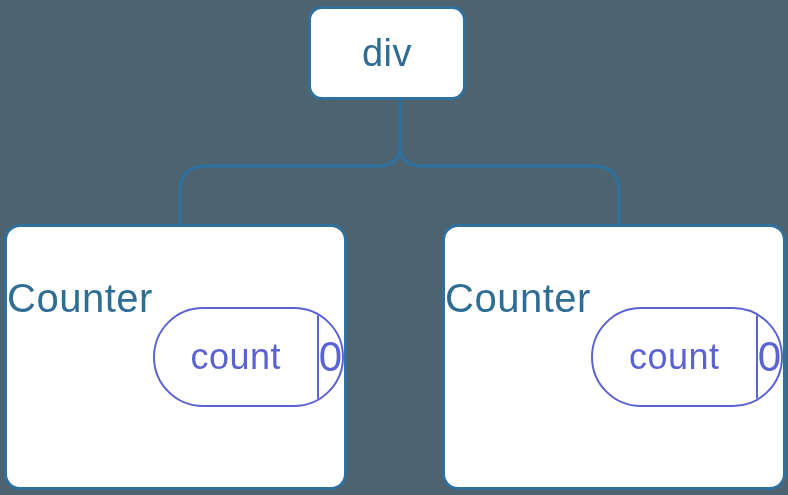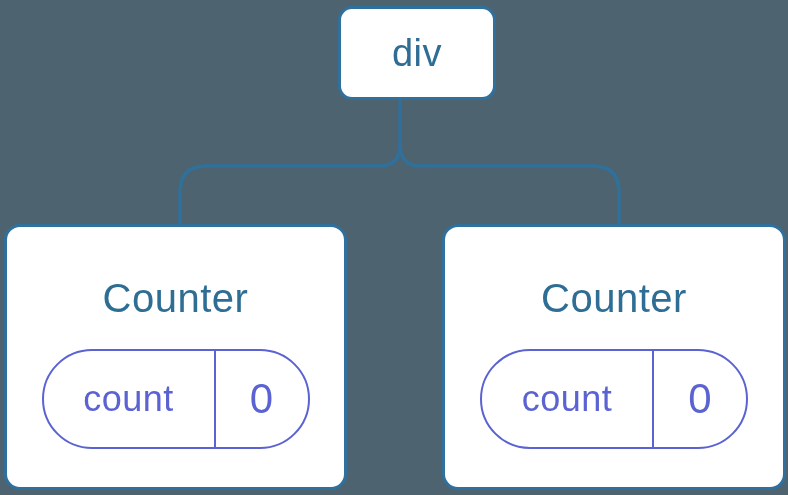--- a/index.html
+++ b/index.html
@@ -24,41 +24,41 @@
     position:absolute; left:0; top:0;
     width:788px; height:495px;
   }
   .connectors path{
     fill:none;
     stroke: var(--blue-border);
     stroke-width:3.4;
   }
   .root-node{
     position:absolute;
-    left:338px; top:6px;
+    left:308px; top:6px;
     width:158px; height:94px;
     background: var(--card-bg);
     border:3px solid var(--blue-border);
     border-radius:14px;
     display:flex; align-items:center; justify-content:center;
   }
   .root-label{
     color: var(--blue-text);
     font-size:38px;
     font-weight:500;
     letter-spacing:0.5px;
   }
   .component-card{
     position:absolute;
     top:224px;
     height:266px;
     background: var(--card-bg);
     border:3px solid var(--blue-border);
     border-radius:16px;
-    display:flex; flex-direction:column; align-items:center;
+    display:flex; flex-direction:row; align-items:flex-start;
     padding-top:50px;
   }
   .card-left{ left:4px;  width:343px; }
   .card-right{ left:442px; width:344px; }
   .component-title{
     color: var(--blue-text);
     font-size:40px;
     font-weight:500;
     line-height:42px;
     letter-spacing:0.5px;

